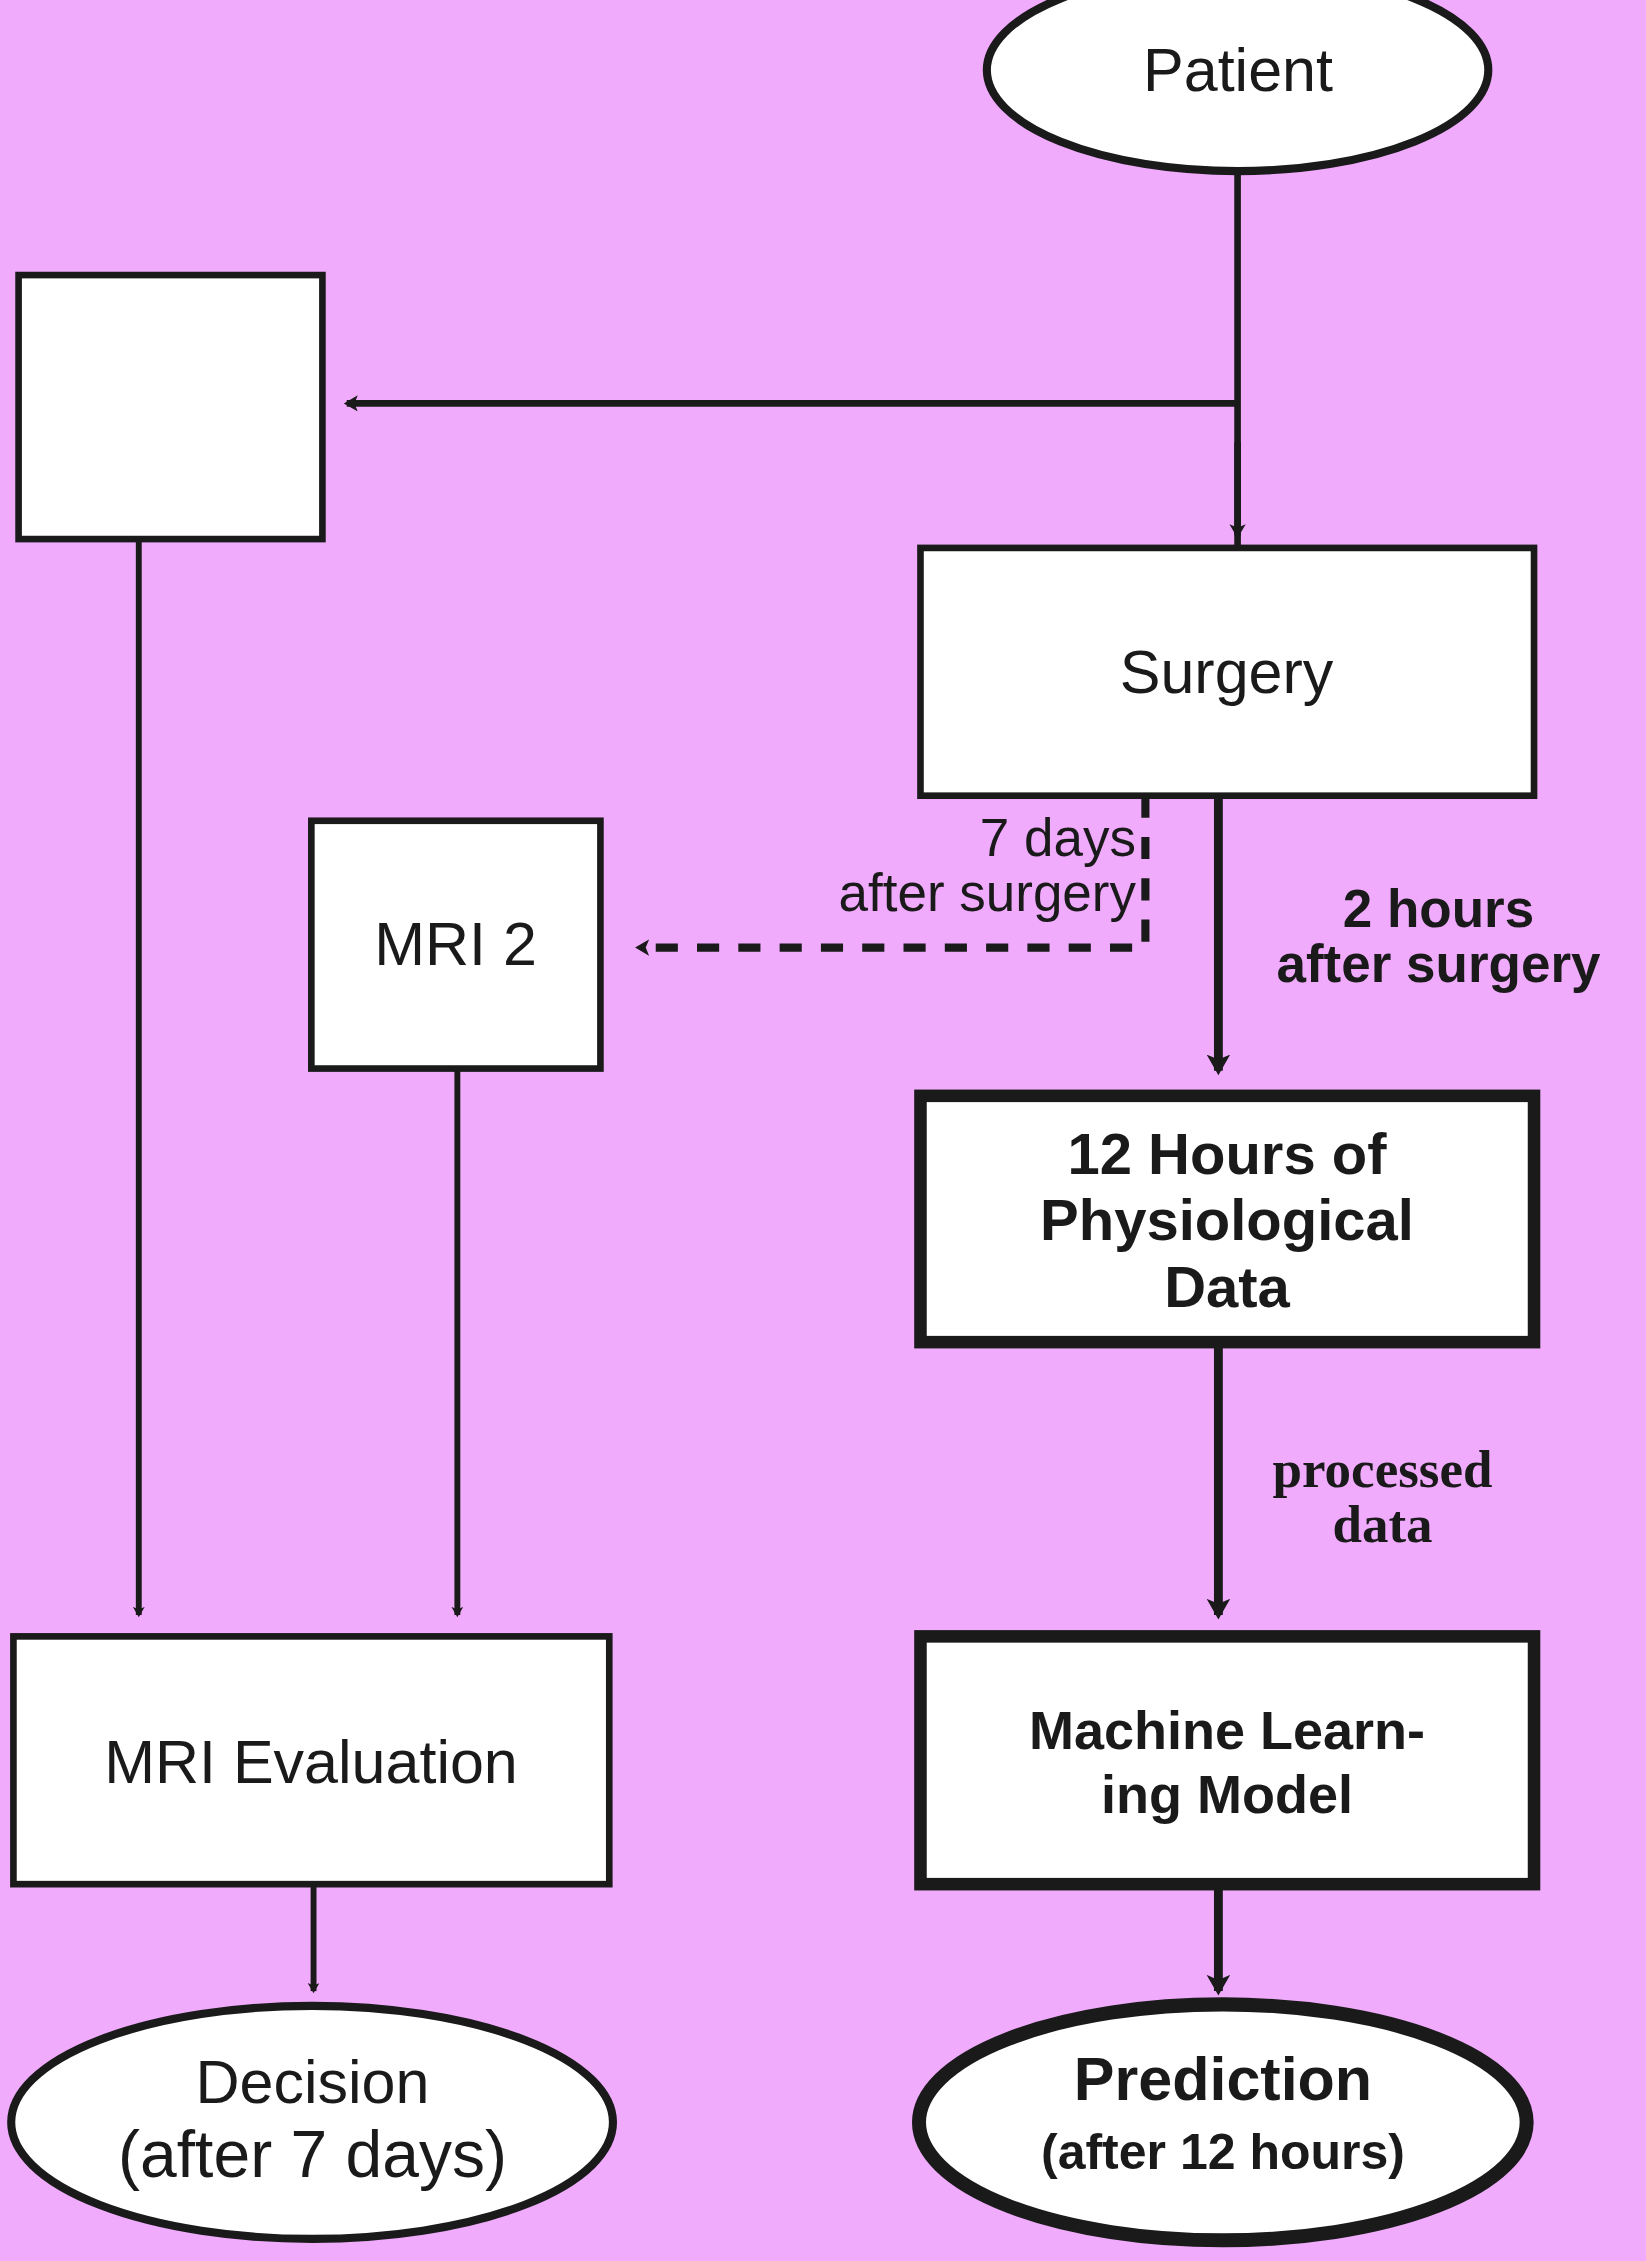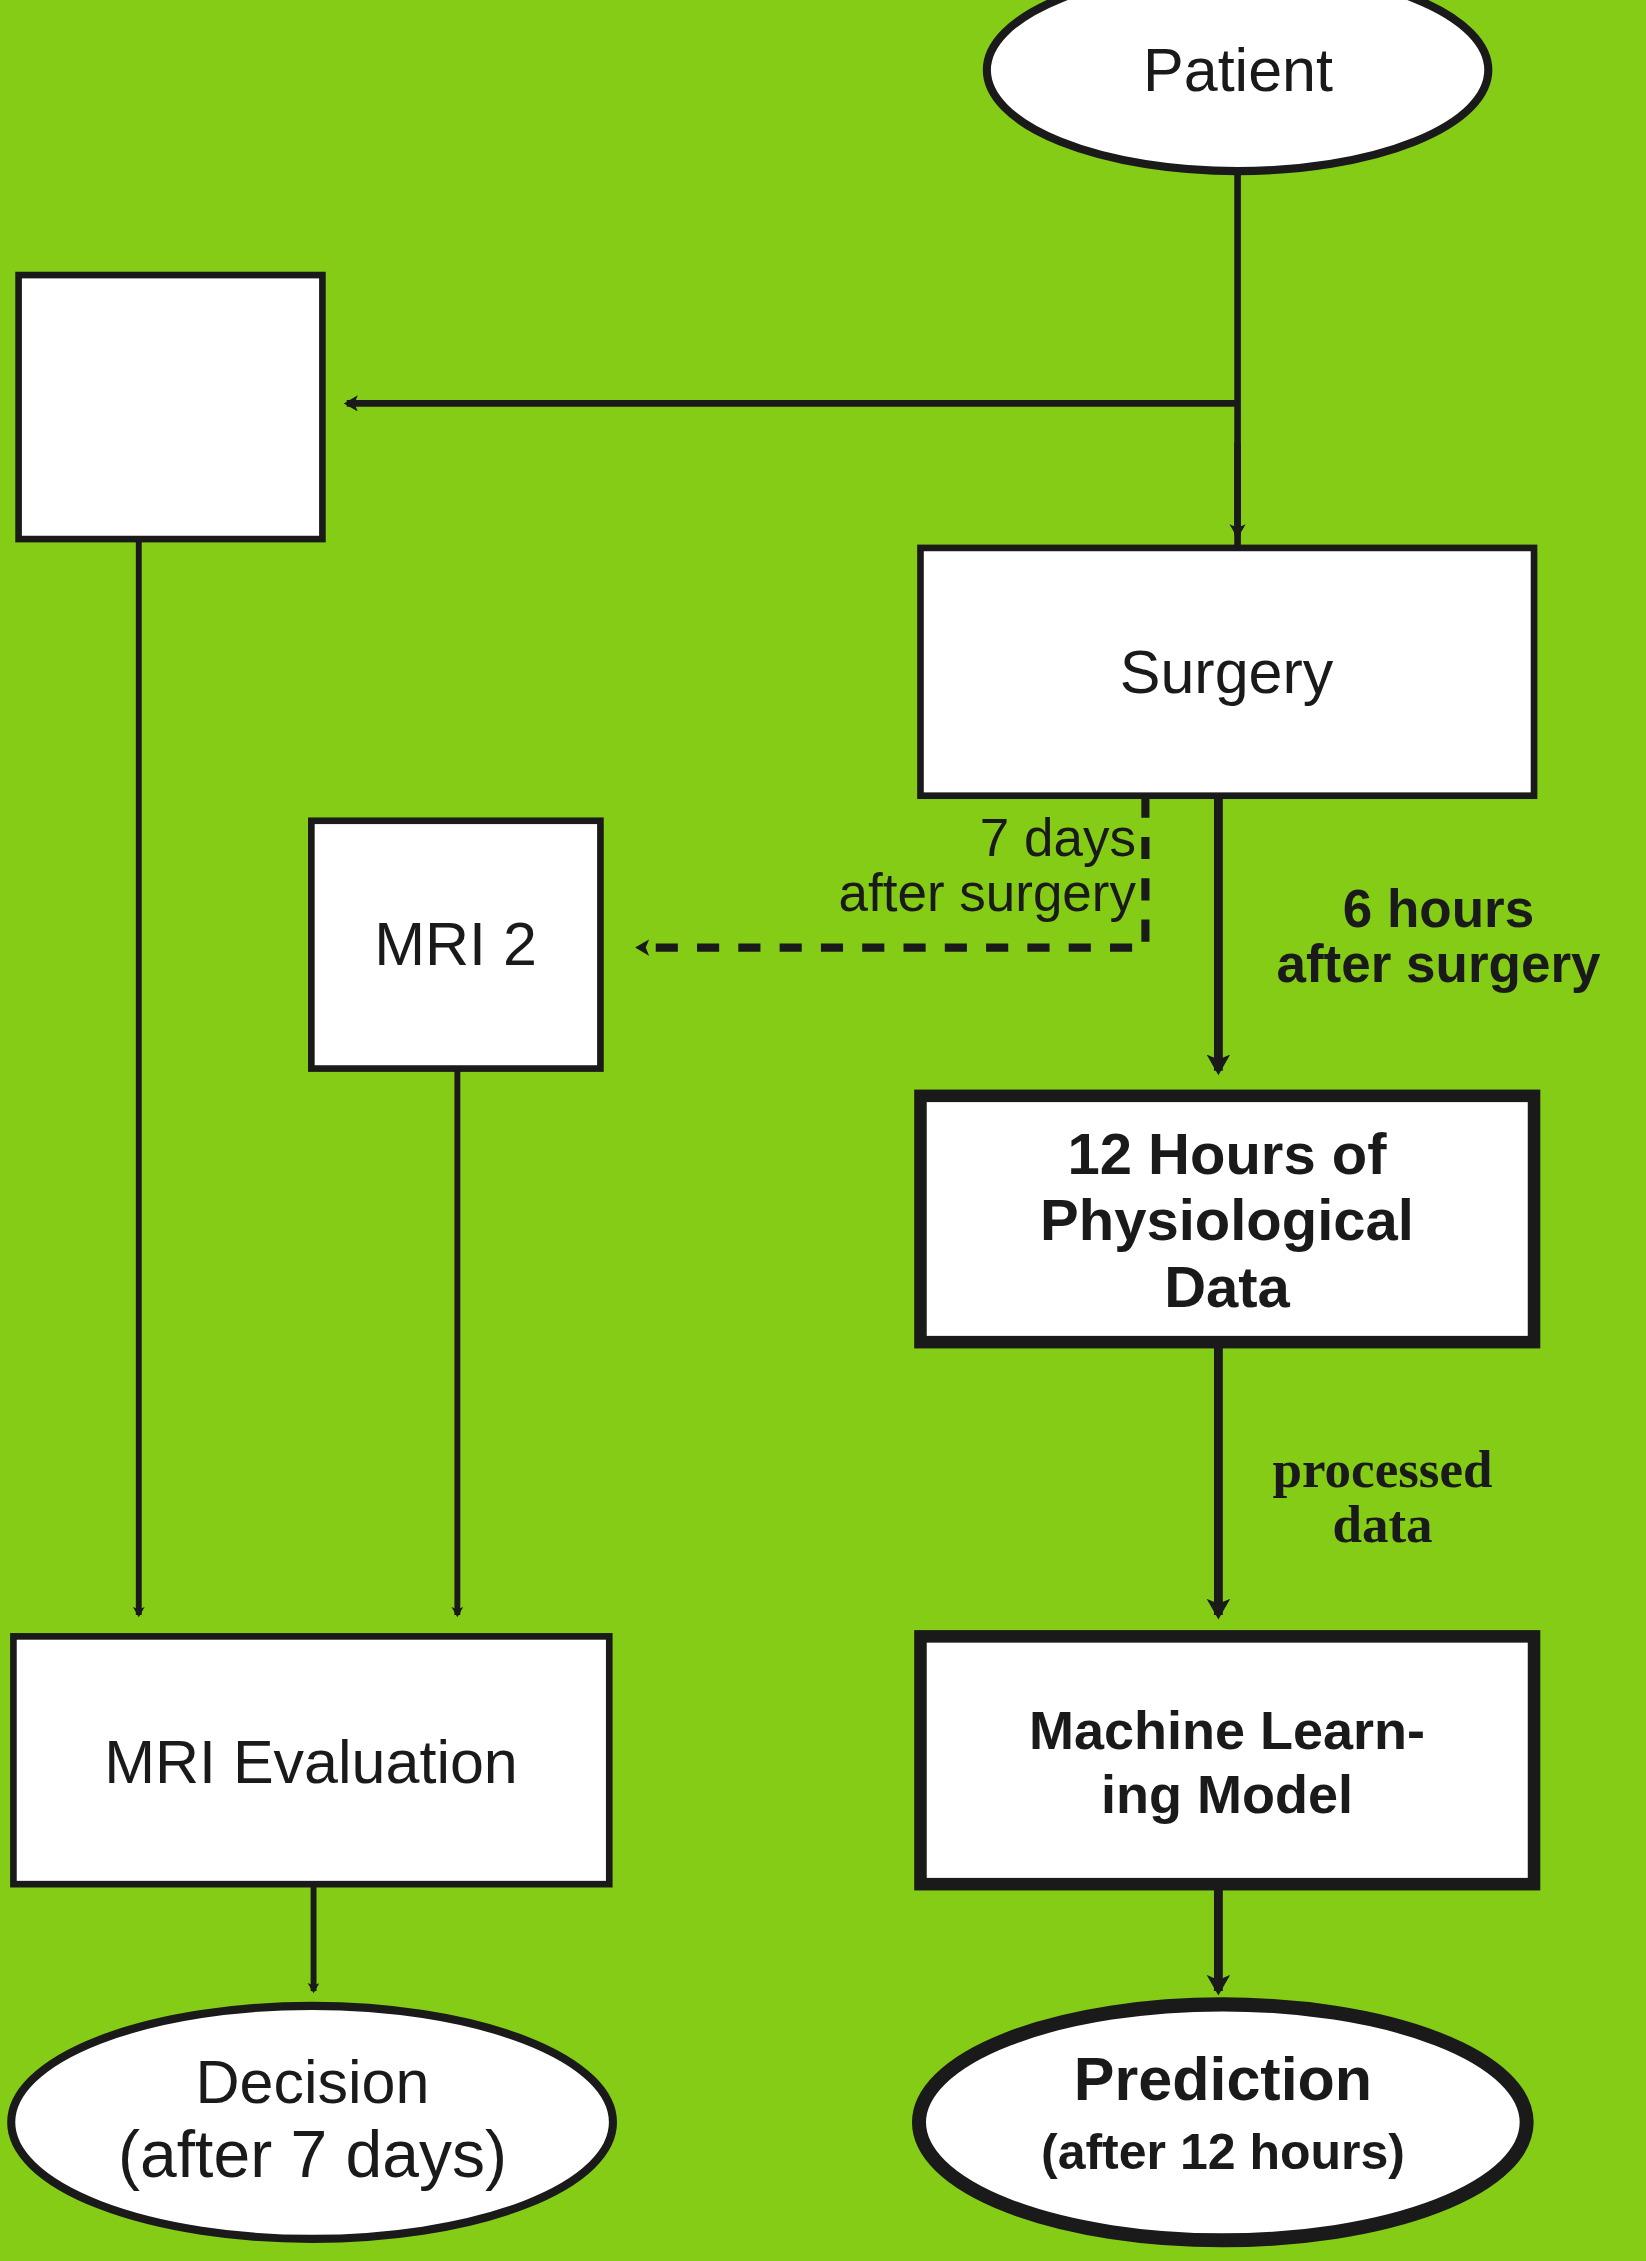--- a/index.html
+++ b/index.html
@@ -4,21 +4,21 @@
 <style>
   html, body {
     margin: 0;
     padding: 0;
     background: #ffffff;
   }
   #canvas {
     position: relative;
     width: 1647px;
     height: 2261px;
-    background: #84cc16;
+    background: #f0abfc;
     font-family: "Liberation Sans", sans-serif;
     color: #1a1a1a;
     overflow: hidden;
   }
   #flow-svg {
     position: absolute;
     inset: 0;
     width: 1647px;
     height: 2261px;
   }
@@ -118,20 +118,20 @@
 
   <div class="node-label lbl-regular" style="left:52px; top:2047px; width:521px; height:70px; font-size:61px;">Decision</div>
   <div class="node-label lbl-regular" style="left:52px; top:2123px; width:521px; height:63px; font-size:66px;">(after 7 days)</div>
 
   <div class="node-label lbl-bold" style="left:959px; top:2044px; width:528px; height:70px; font-size:61px;">Prediction</div>
   <div class="node-label lbl-bold" style="left:959px; top:2121px; width:528px; height:63px; font-size:50px;">(after 12 hours)</div>
 
   <div class="edge-label lbl-regular" style="left:693px; top:810px; width:443px; height:125px; font-size:53px; text-align:right;">7 days
 after surgery</div>
 
-  <div class="edge-label lbl-bold" style="left:1230px; top:881px; width:417px; height:133px; font-size:53px; text-align:center;">6 hours
+  <div class="edge-label lbl-bold" style="left:1230px; top:881px; width:417px; height:133px; font-size:53px; text-align:center;">2 hours
 after surgery</div>
 
   <div class="edge-label lbl-bold" style="left:1246px; top:1442px; width:273px; height:129px; font-size:53px; text-align:center;font-family:Liberation Serif, serif;">processed
 data</div>
 
 </div>
 
 
 </body></html>

